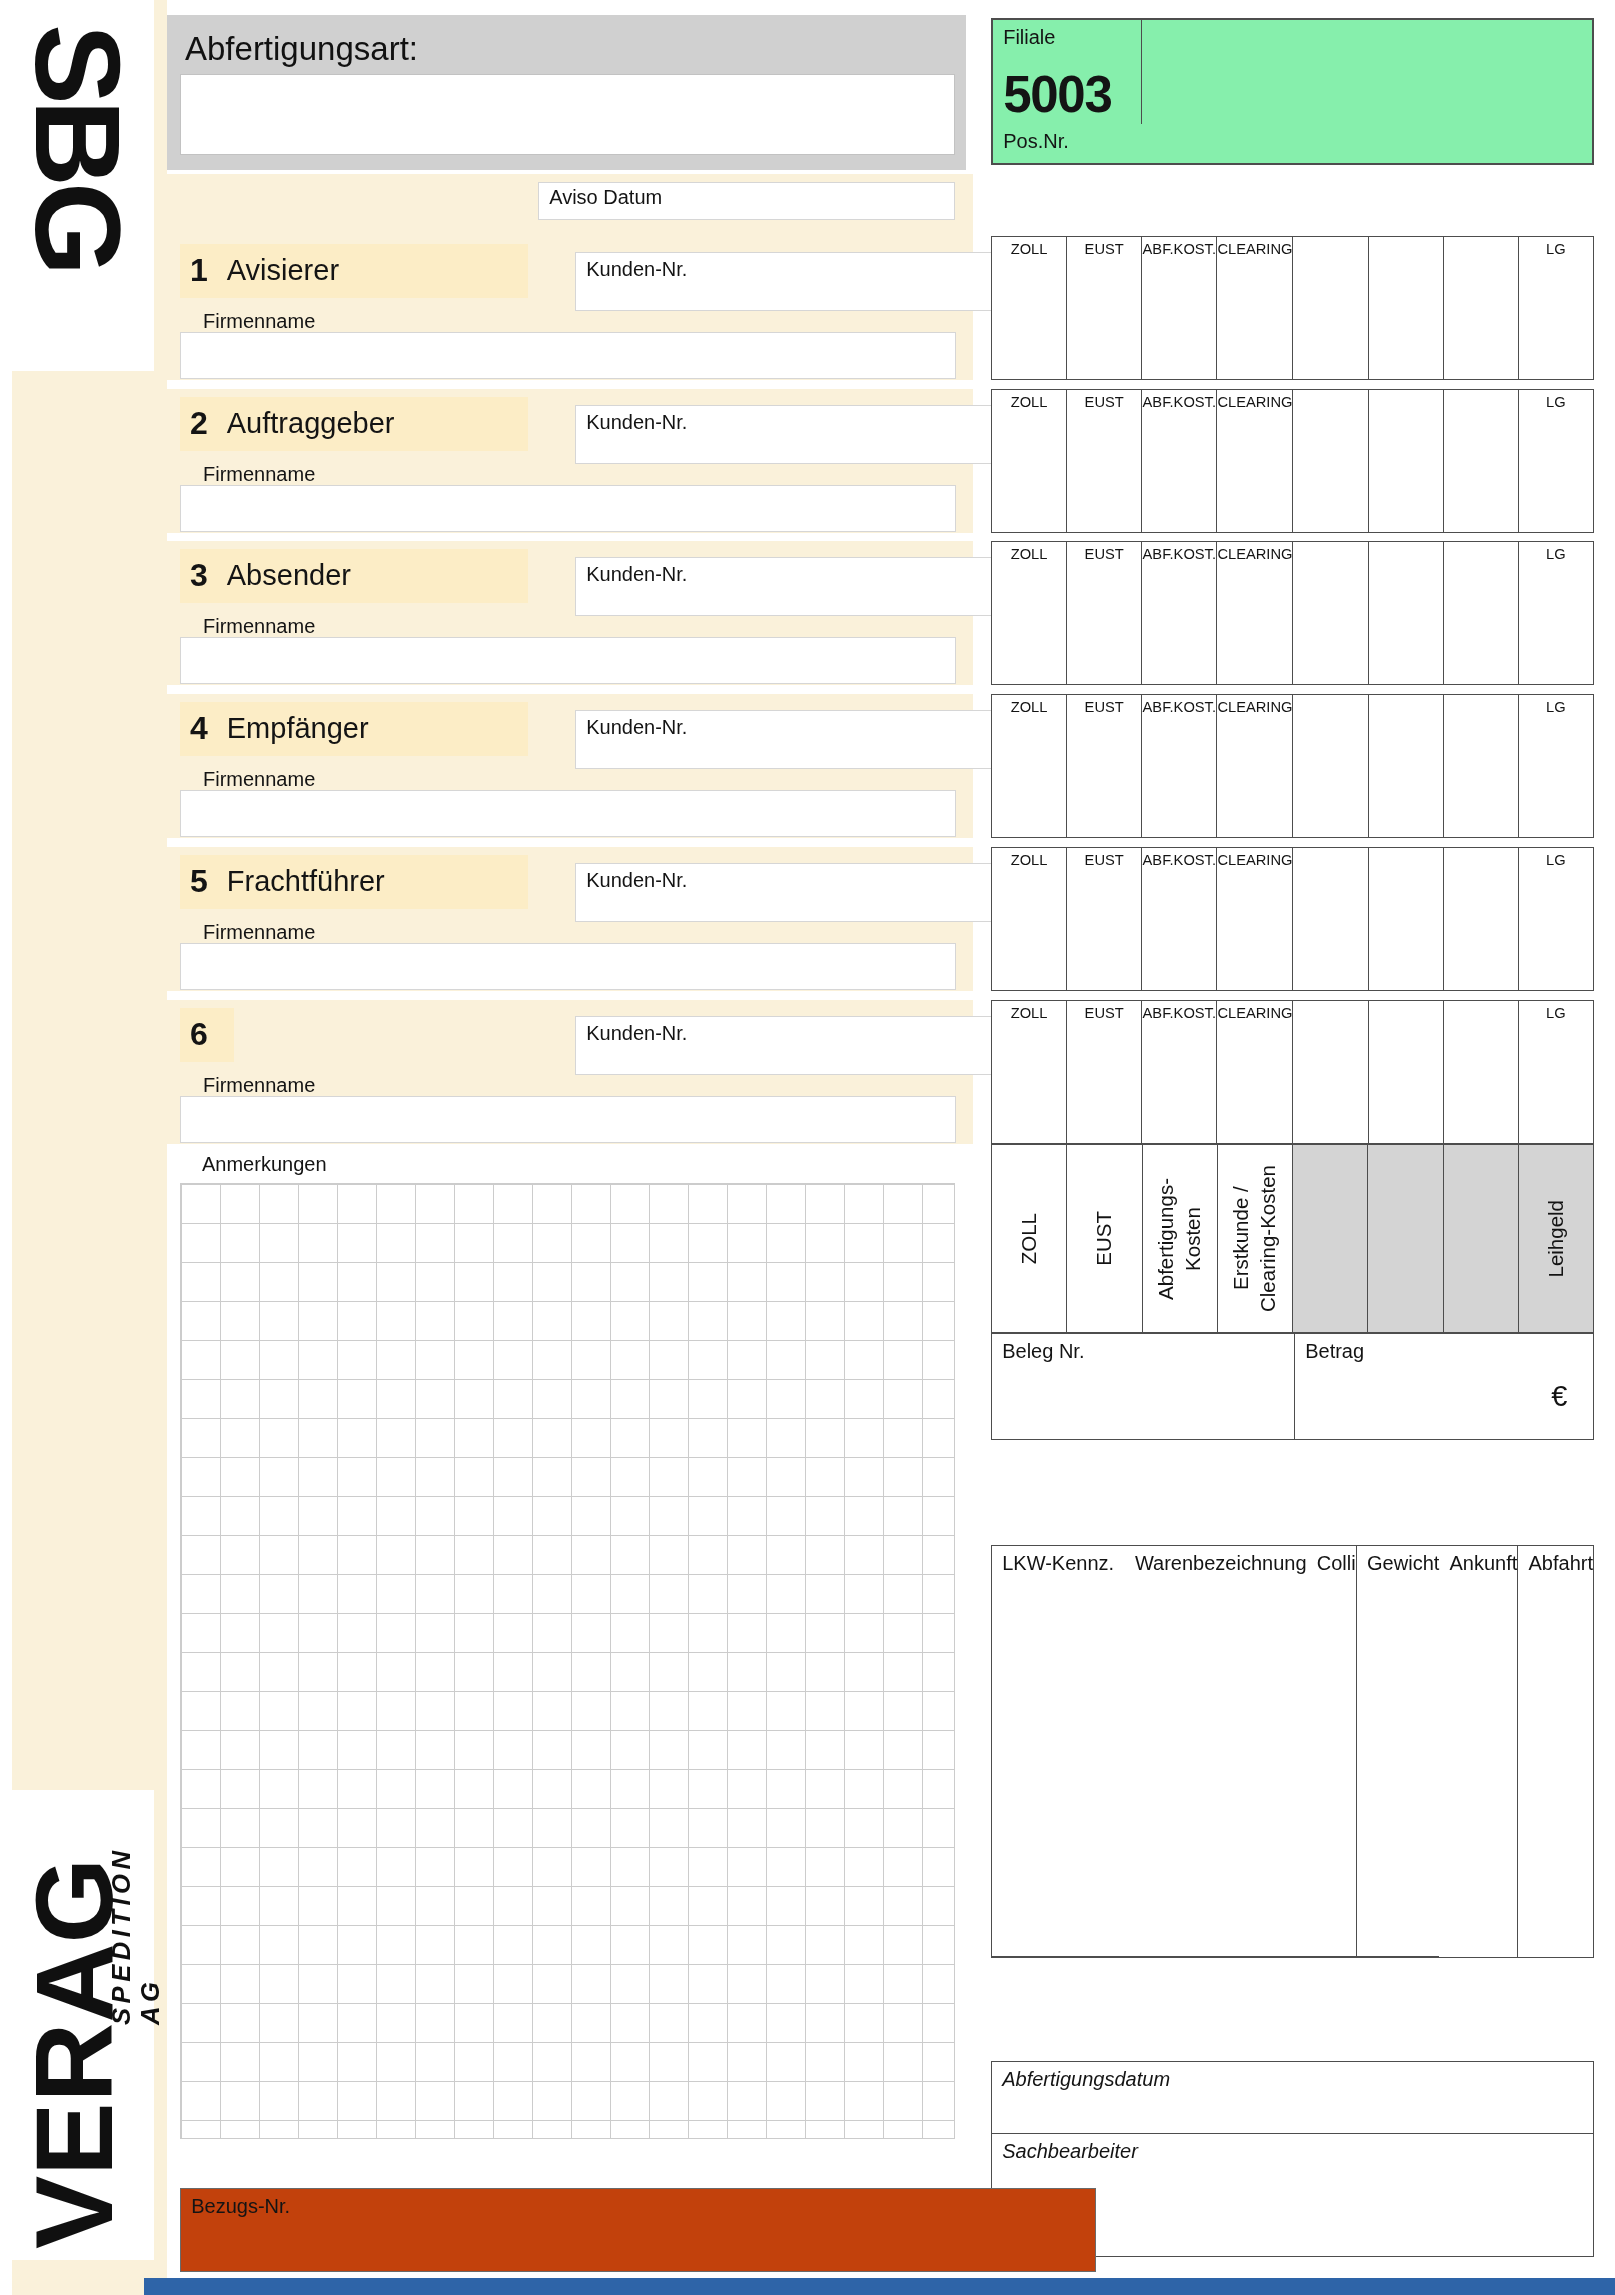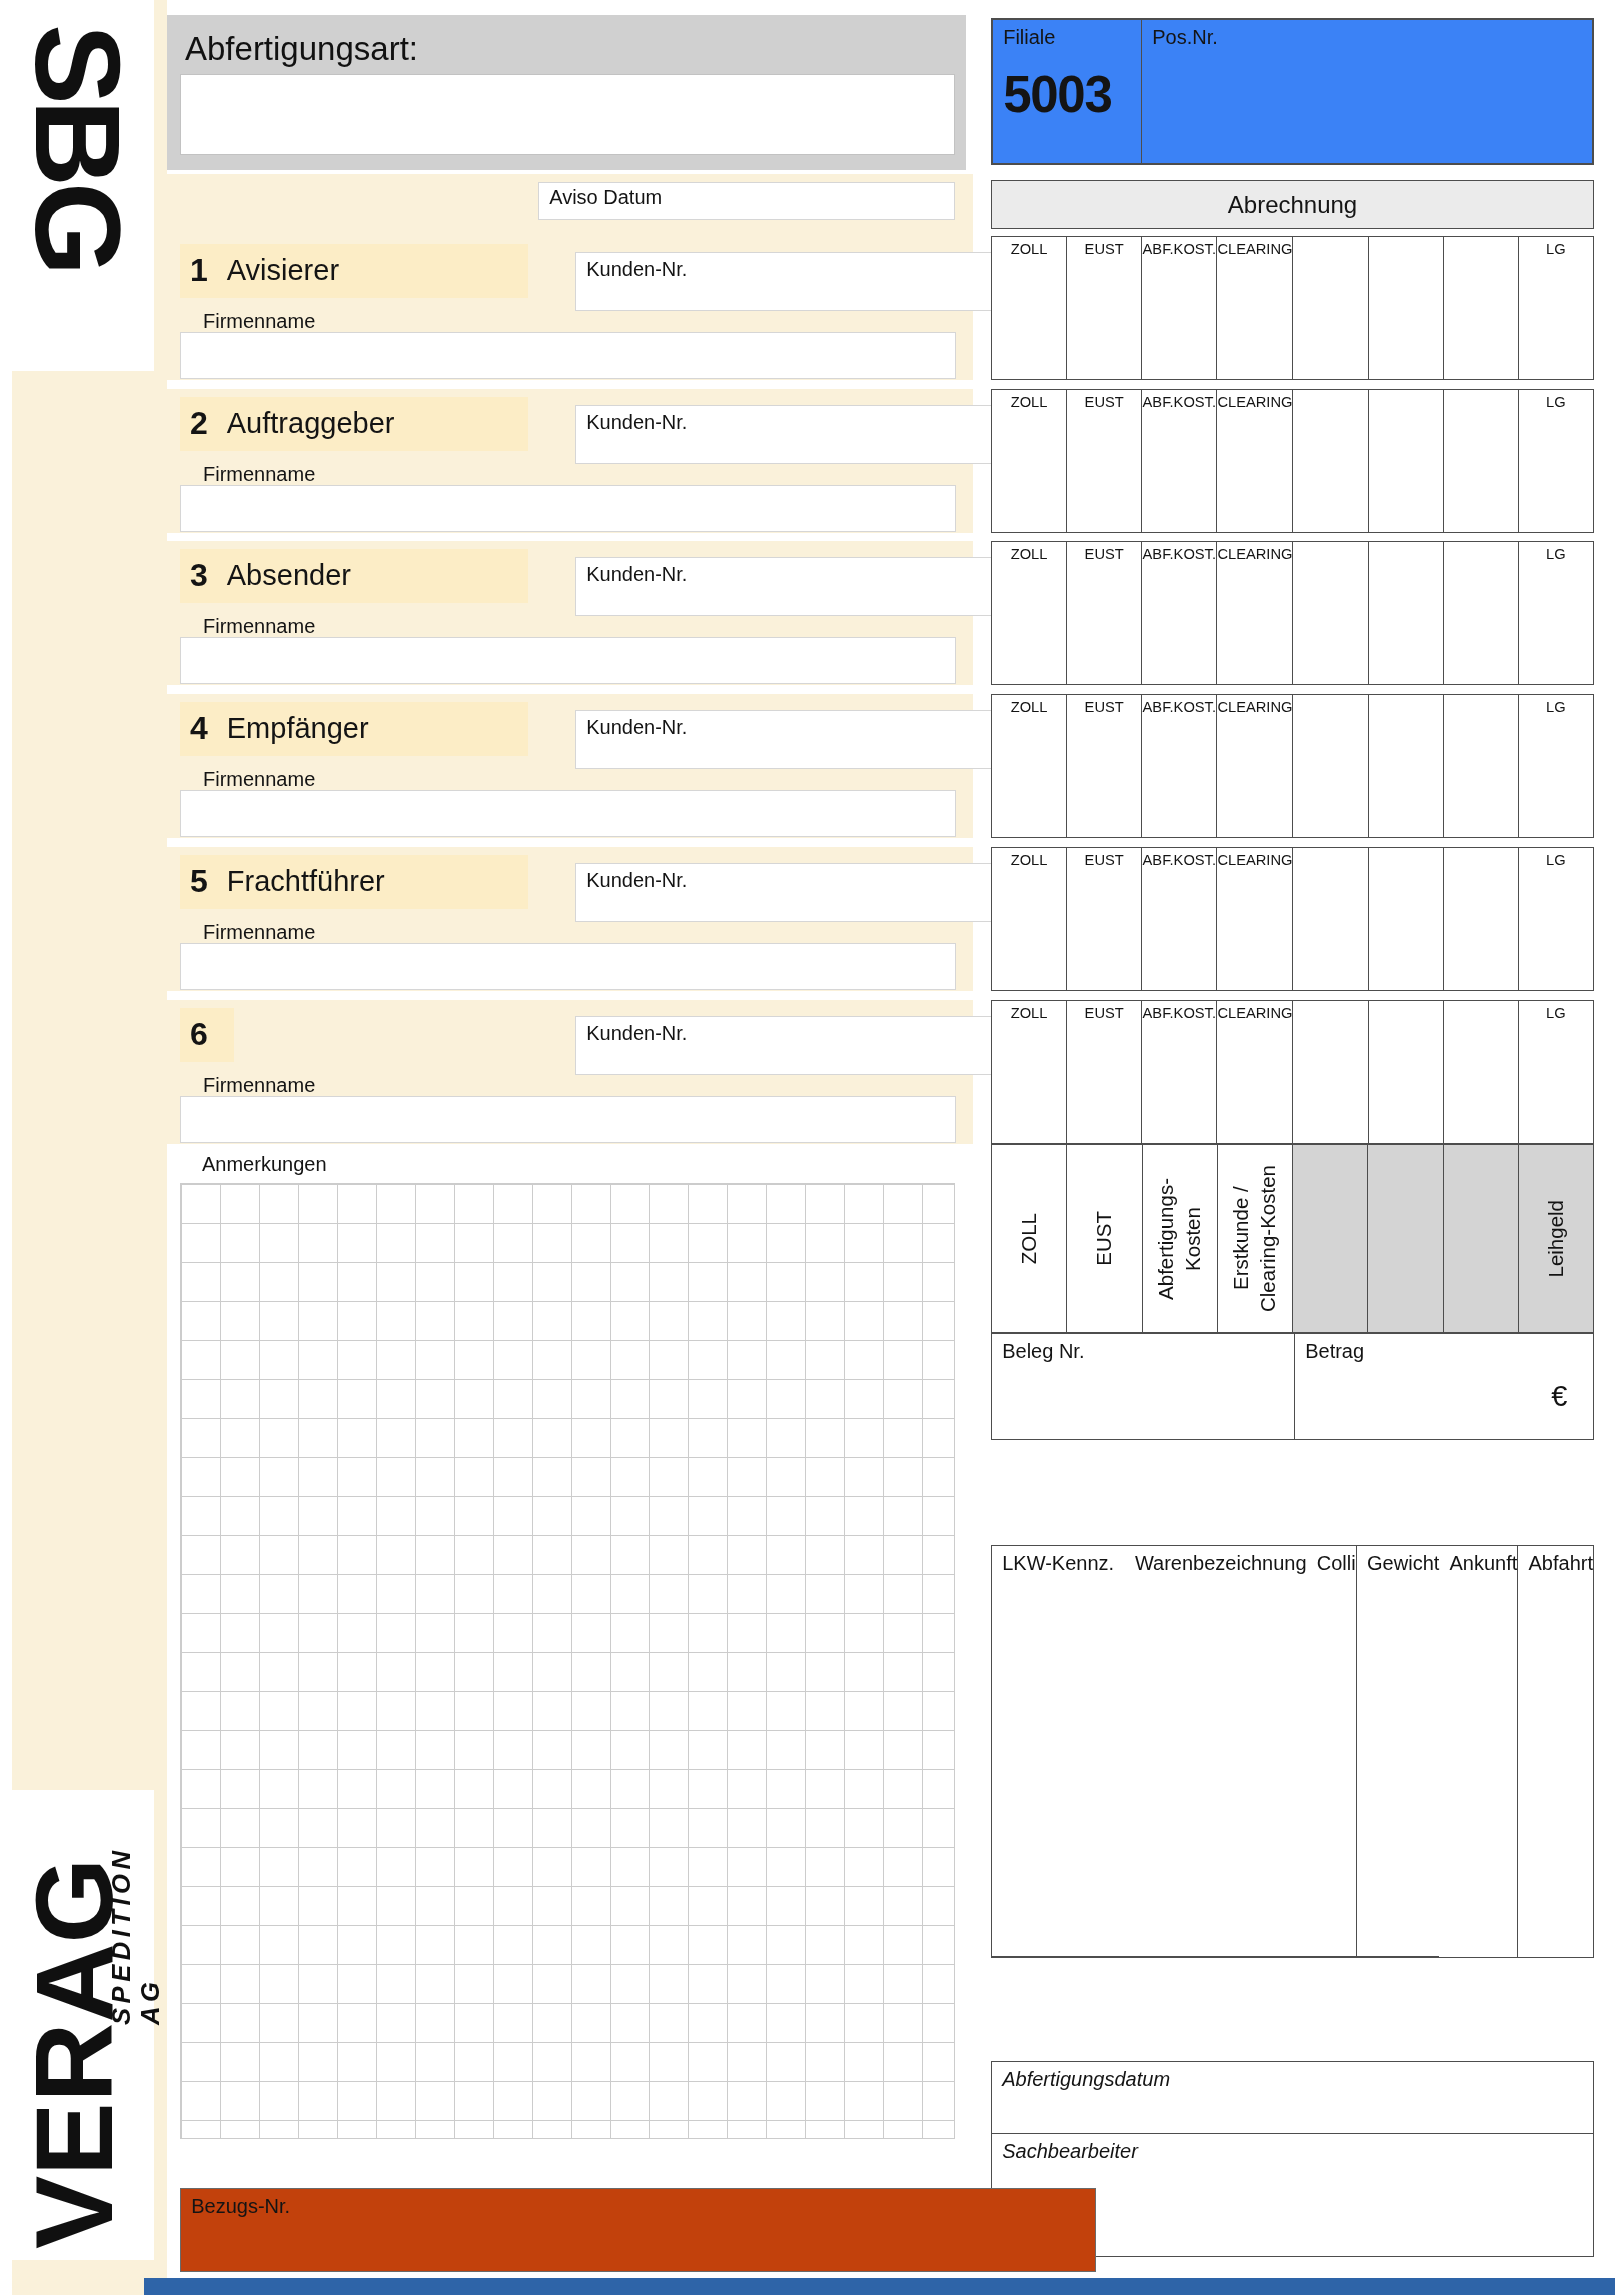--- a/index.html
+++ b/index.html
@@ -22,22 +22,22 @@
   .spedition-sub { position:absolute; left:107px; top:1814px; height:211px; writing-mode:vertical-rl;
                    transform:rotate(180deg); font-size:25.6px; font-weight:bold; font-style:italic;
                    letter-spacing:4.5px; color:#101010; display:flex; align-items:center; }
 
   
   .abf-box { position:absolute; left:167px; top:14.7px; width:799px; height:155px; background:var(--gray_box,#d0d0d0); }
   .abf-label { position:absolute; left:18px; top:15.3px; font-size:33px; color:#111; }
   .abf-input { position:absolute; left:12.8px; top:59px; width:775px; height:81px; background:#fff; border:1.3px solid #c2c2c2; }
 
   
-  .filiale-box { position:absolute; left:991px; top:18px; width:603px; height:147px; background:#3b82f6;
-                 border:2.6px solid var(--border_dark,#4d4d4d); display:flex; }
+  .filiale-box { position:absolute; left:991px; top:18px; width:603px; height:147px; background:#86efac;
+                 border:2.6px solid var(--border_dark,#4d4d4d); display:flex;flex-direction:column; }
   .filiale-cell { width:149px; border-right:1.9px solid var(--border_dark,#4d4d4d); padding:6.4px 0 0 10.2px; }
   .posnr-cell { flex:1; padding:6.4px 0 0 10.2px; }
   .small-label { font-size:20px; }
   .filiale-value { font-size:51px; font-weight:bold; margin-top:15.3px; letter-spacing:-1.3px; }
 
   
   .aviso-panel { position:absolute; left:167px; top:174px; width:806px; height:62px; background:var(--cream,#faf1da); }
   .aviso-field { position:absolute; left:371px; top:7.7px; width:417px; height:38px; background:#fff;
                  border:1.3px solid #d6d6d6; padding:3.8px 0 0 10.2px; }
 
@@ -205,21 +205,20 @@
       <span class="party-num">6</span>
       <span class="party-name"></span>
     </div>
     <div class="kunden-field">
       <span class="field-label">Kunden-Nr.</span>
     </div>
     <div class="firma-label">Firmenname</div>
     <div class="firma-field"></div>
   </section>
 
-  <div class="abr-header">Abrechnung</div>
   <div class="abr-rows-host">
       <div class="abr-row" style="top: 236px;">
         <div class="abr-cell">
           <div class="abr-cell-label">ZOLL</div>
         </div>
         <div class="abr-cell">
           <div class="abr-cell-label">EUST</div>
         </div>
         <div class="abr-cell">
           <div class="abr-cell-label">ABF.KOST.</div>

